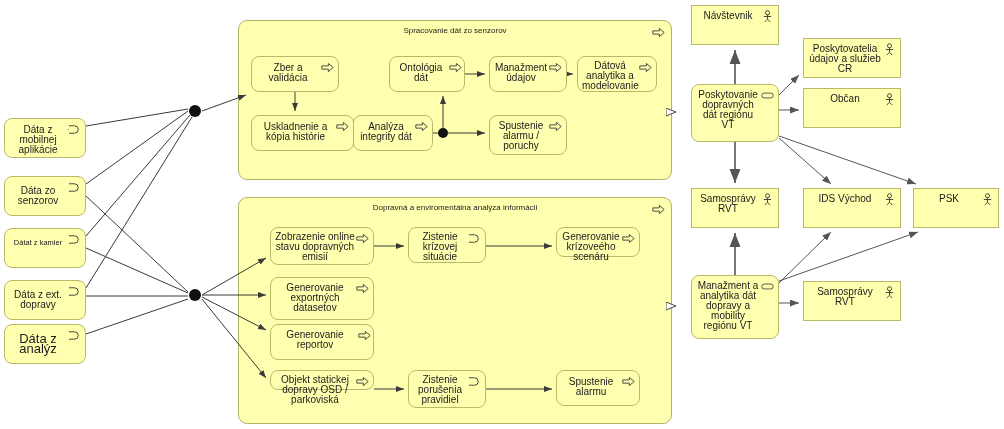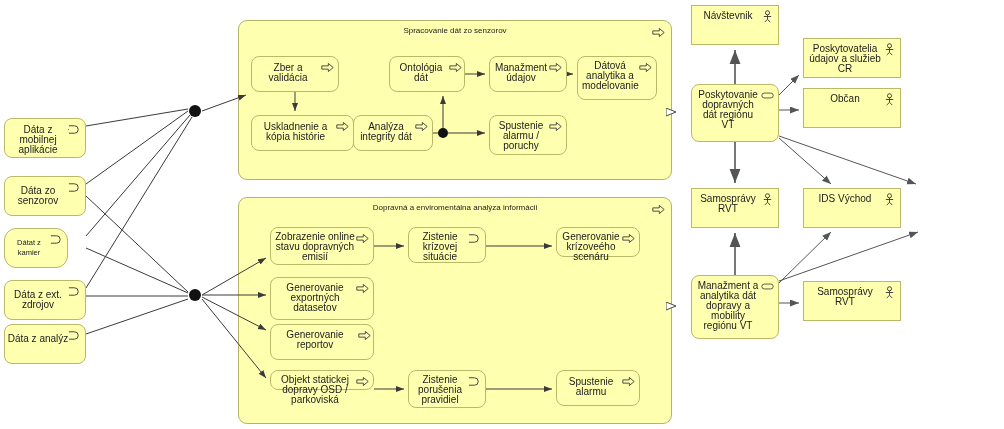--- a/index.html
+++ b/index.html
@@ -107,34 +107,34 @@
         <path d="M1 1 h6 a4 4 0 0 1 0 8 h-6 M1 5 h-0.5" fill="none" stroke="#3a3a3a" stroke-width="1"></path>
         <line x1="0.5" y1="5" x2="1" y2="5" stroke="#3a3a3a"></line>
       </svg>
   </div>
   <div class="node rounded" style="left:4px;top:176px;width:82px;height:40px;">
     <div class="label" style="top:9px;">Dáta zo senzorov</div>
     <svg class="ico" viewBox="0 0 14 10">
         <path d="M1 1 h6 a4 4 0 0 1 0 8 h-6" fill="none" stroke="#3a3a3a" stroke-width="1"></path>
       </svg>
   </div>
-  <div class="node rounded" style="left:4px;top:228px;width:64px;height:40px;border-radius:12px;">
+  <div class="node rounded" style="left:4px;top:228px;width:82px;height:40px;">
     <div class="label" style="top:9px;left:2px;right:16px;font-size:7.5px;">Dátat z kamier</div>
     <svg class="ico" viewBox="0 0 14 10">
         <path d="M1 1 h6 a4 4 0 0 1 0 8 h-6" fill="none" stroke="#3a3a3a" stroke-width="1"></path>
       </svg>
   </div>
   <div class="node rounded" style="left:4px;top:280px;width:82px;height:40px;">
-    <div class="label" style="top:9px;">Dáta z ext. zdrojov</div>
+    <div class="label" style="top:9px;">Dáta z ext. dopravy</div>
     <svg class="ico" viewBox="0 0 14 10">
         <path d="M1 1 h6 a4 4 0 0 1 0 8 h-6" fill="none" stroke="#3a3a3a" stroke-width="1"></path>
       </svg>
   </div>
   <div class="node rounded" style="left:4px;top:324px;width:82px;height:40px;">
-    <div class="label" style="top:9px;left:2px;right:16px;font-size:10px;">Dáta z analýz</div>
+    <div class="label" style="top:9px;left:2px;right:16px;font-size:13px;">Dáta z analýz</div>
     <svg class="ico" viewBox="0 0 14 10">
         <path d="M1 1 h6 a4 4 0 0 1 0 8 h-6" fill="none" stroke="#3a3a3a" stroke-width="1"></path>
       </svg>
   </div>
 
   <div class="node rounded" style="left:251px;top:56px;width:88px;height:36px;">
     <div class="label" style="top:6px;">Zber a validácia</div>
     <svg class="ico" viewBox="0 0 16 12">
         <path d="M1 4 h8 v-3 l6 5 -6 5 v-3 h-8 z" fill="none" stroke="#3a3a3a" stroke-width="1.1"></path>
       </svg>
@@ -156,21 +156,21 @@
     <svg class="ico" style="right:2px;" viewBox="0 0 16 12">
         <path d="M1 4 h8 v-3 l6 5 -6 5 v-3 h-8 z" fill="none" stroke="#3a3a3a" stroke-width="1.1"></path>
       </svg>
   </div>
   <div class="node rounded" style="left:489px;top:56px;width:78px;height:36px;">
     <div class="label" style="top:6px;">Manažment údajov</div>
     <svg class="ico" viewBox="0 0 16 12">
         <path d="M1 4 h8 v-3 l6 5 -6 5 v-3 h-8 z" fill="none" stroke="#3a3a3a" stroke-width="1.1"></path>
       </svg>
   </div>
-  <div class="node rounded" style="left:577px;top:56px;width:80px;height:44px;">
+  <div class="node rounded" style="left:577px;top:56px;width:80px;height:36px;">
     <div class="label" style="top:4px;">Dátová analytika a modelovanie</div>
     <svg class="ico" viewBox="0 0 16 12">
         <path d="M1 4 h8 v-3 l6 5 -6 5 v-3 h-8 z" fill="none" stroke="#3a3a3a" stroke-width="1.1"></path>
       </svg>
   </div>
   <div class="node rounded" style="left:489px;top:115px;width:78px;height:40px;">
     <div class="label" style="top:5px;">Spustenie alarmu / poruchy</div>
     <svg class="ico" viewBox="0 0 16 12">
         <path d="M1 4 h8 v-3 l6 5 -6 5 v-3 h-8 z" fill="none" stroke="#3a3a3a" stroke-width="1.1"></path>
       </svg>
@@ -273,20 +273,30 @@
     <svg class="ico" viewBox="0 0 12 14">
         <circle cx="6" cy="3" r="2.2" fill="none" stroke="#3a3a3a" stroke-width="1"></circle>
         <line x1="6" y1="5.2" x2="6" y2="10" stroke="#3a3a3a"></line>
         <line x1="2" y1="7" x2="10" y2="7" stroke="#3a3a3a"></line>
         <line x1="6" y1="10" x2="3" y2="13" stroke="#3a3a3a"></line>
         <line x1="6" y1="10" x2="9" y2="13" stroke="#3a3a3a"></line>
       </svg>
   </div>
   <div class="node" style="left:803px;top:188px;width:98px;height:40px;">
     <div class="label" style="top:5px;">IDS Východ</div>
+    <svg class="ico" viewBox="0 0 12 14">
+        <circle cx="6" cy="3" r="2.2" fill="none" stroke="#3a3a3a" stroke-width="1"></circle>
+        <line x1="6" y1="5.2" x2="6" y2="10" stroke="#3a3a3a"></line>
+        <line x1="2" y1="7" x2="10" y2="7" stroke="#3a3a3a"></line>
+        <line x1="6" y1="10" x2="3" y2="13" stroke="#3a3a3a"></line>
+        <line x1="6" y1="10" x2="9" y2="13" stroke="#3a3a3a"></line>
+      </svg>
+  </div>
+  <div class="node" style="left:913px;top:188px;width:86px;height:40px;">
+    <div class="label" style="top:5px;">PSK</div>
     <svg class="ico" viewBox="0 0 12 14">
         <circle cx="6" cy="3" r="2.2" fill="none" stroke="#3a3a3a" stroke-width="1"></circle>
         <line x1="6" y1="5.2" x2="6" y2="10" stroke="#3a3a3a"></line>
         <line x1="2" y1="7" x2="10" y2="7" stroke="#3a3a3a"></line>
         <line x1="6" y1="10" x2="3" y2="13" stroke="#3a3a3a"></line>
         <line x1="6" y1="10" x2="9" y2="13" stroke="#3a3a3a"></line>
       </svg>
   </div>
   <div class="node" style="left:803px;top:281px;width:98px;height:40px;">
     <div class="label" style="top:5px;">Samosprávy RVT</div>

